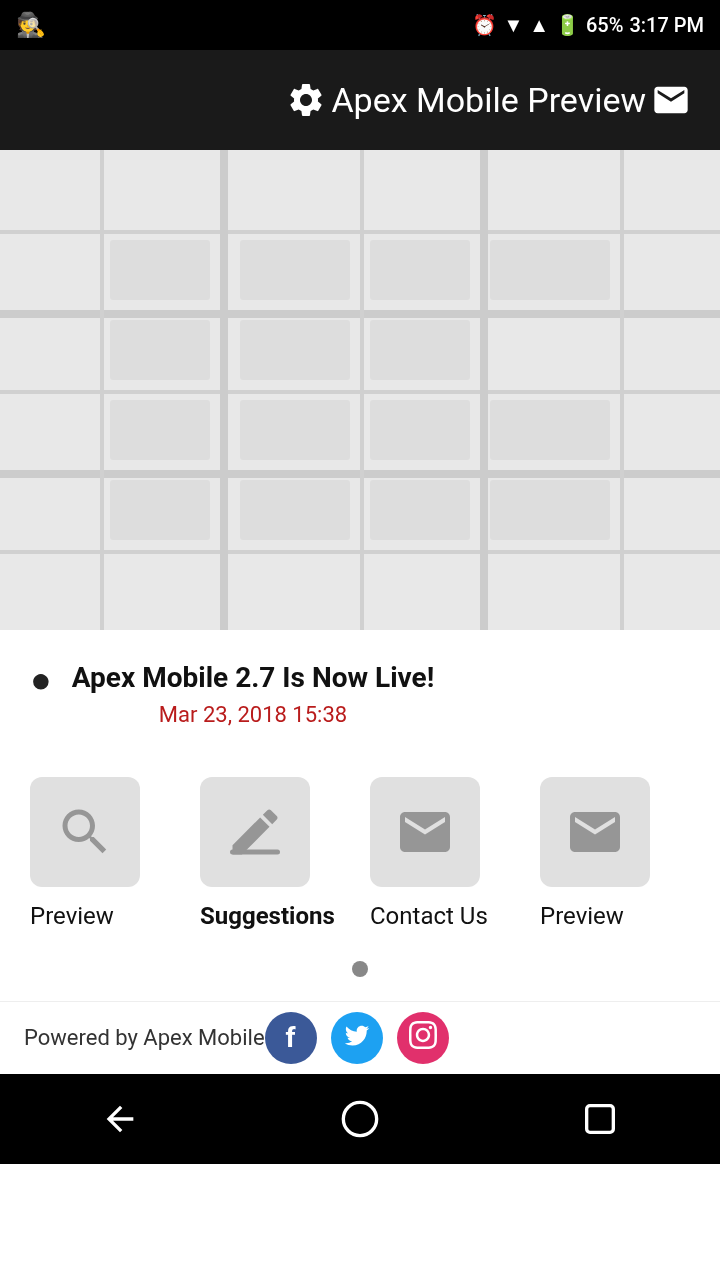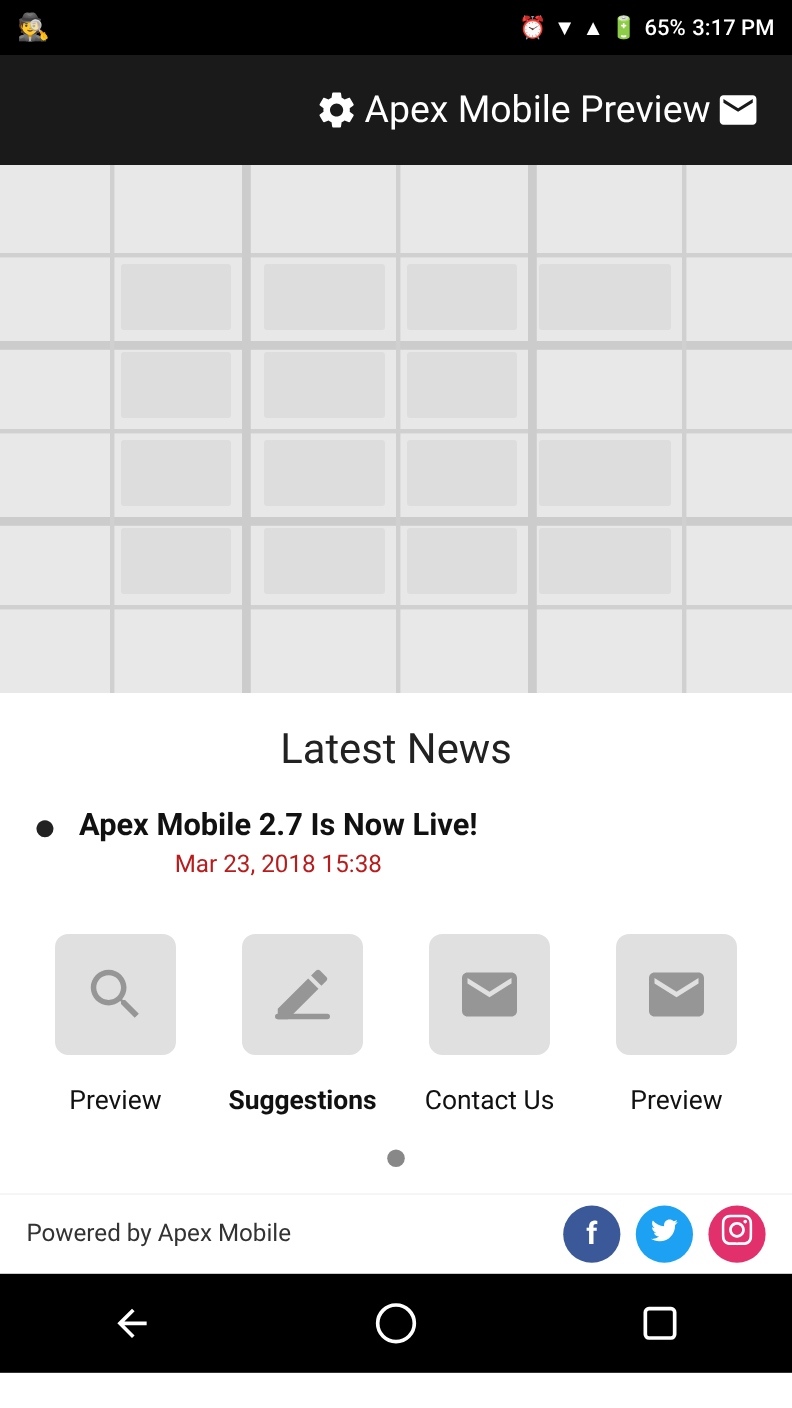--- a/index.html
+++ b/index.html
@@ -123,22 +123,22 @@
       padding: 30px 20px 0 20px;
     }
     .icons-grid {
       display: flex;
       justify-content: space-around;
       align-items: flex-start;
     }
     .icon-item {
       display: flex;
       flex-direction: column;
-      align-items: center;
-      gap: 26px;
+      align-items: flex-start;
+      gap: 14px;
       width: 150px;
       cursor: pointer;
     }
     .icon-box {
       width: 110px;
       height: 110px;
       background: #e0e0e0;
       border-radius: 12px;
       display: flex;
       align-items: center;
@@ -170,21 +170,21 @@
       width: 16px;
       height: 16px;
       border-radius: 50%;
       background: #888;
     }
 
     
     .footer {
       display: flex;
       align-items: center;
-      justify-content: space-between;
+      justify-content: flex-start;
       padding: 10px 24px;
       background: #fff;
       border-top: 1px solid #eee;
     }
     .footer-text {
       font-size: 22px;
       color: #333;
       font-weight: 400;
     }
     .social-icons {
@@ -286,21 +286,20 @@
     <rect x="370" y="250" width="100" height="60" fill="#ddd" rx="3"></rect>
     <rect x="490" y="250" width="120" height="60" fill="#ddd" rx="3"></rect>
     <rect x="110" y="330" width="100" height="60" fill="#ddd" rx="3"></rect>
     <rect x="240" y="330" width="110" height="60" fill="#ddd" rx="3"></rect>
     <rect x="370" y="330" width="100" height="60" fill="#ddd" rx="3"></rect>
     <rect x="490" y="330" width="120" height="60" fill="#ddd" rx="3"></rect>
   </svg>
 </div>
 
 <div class="latest-news-section">
-  <div class="latest-news-title">Latest News</div>
   <div class="news-item">
     <div class="news-bullet">●</div>
     <div class="news-content">
       <div class="news-headline">Apex Mobile 2.7 Is Now Live!</div>
       <div class="news-date">Mar 23, 2018 15:38</div>
     </div>
   </div>
 </div>
 
 <div class="bottom-icons-section">

